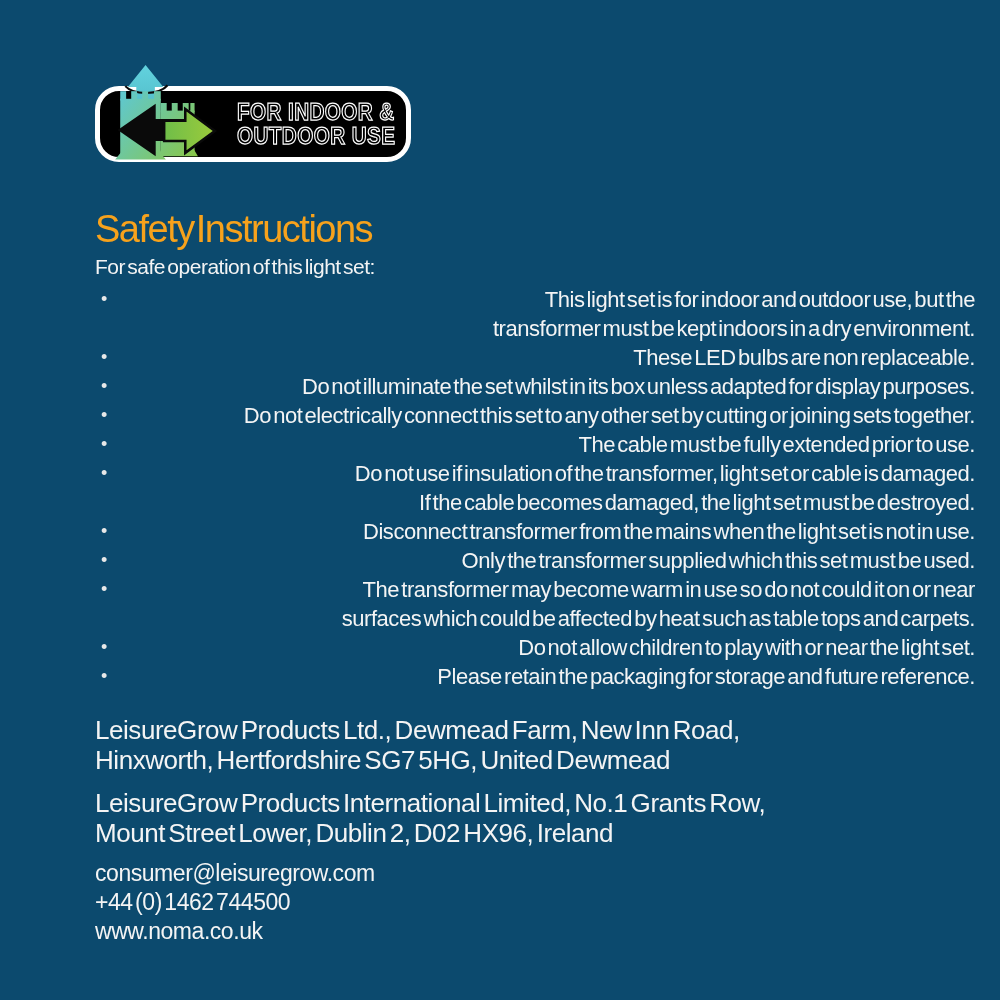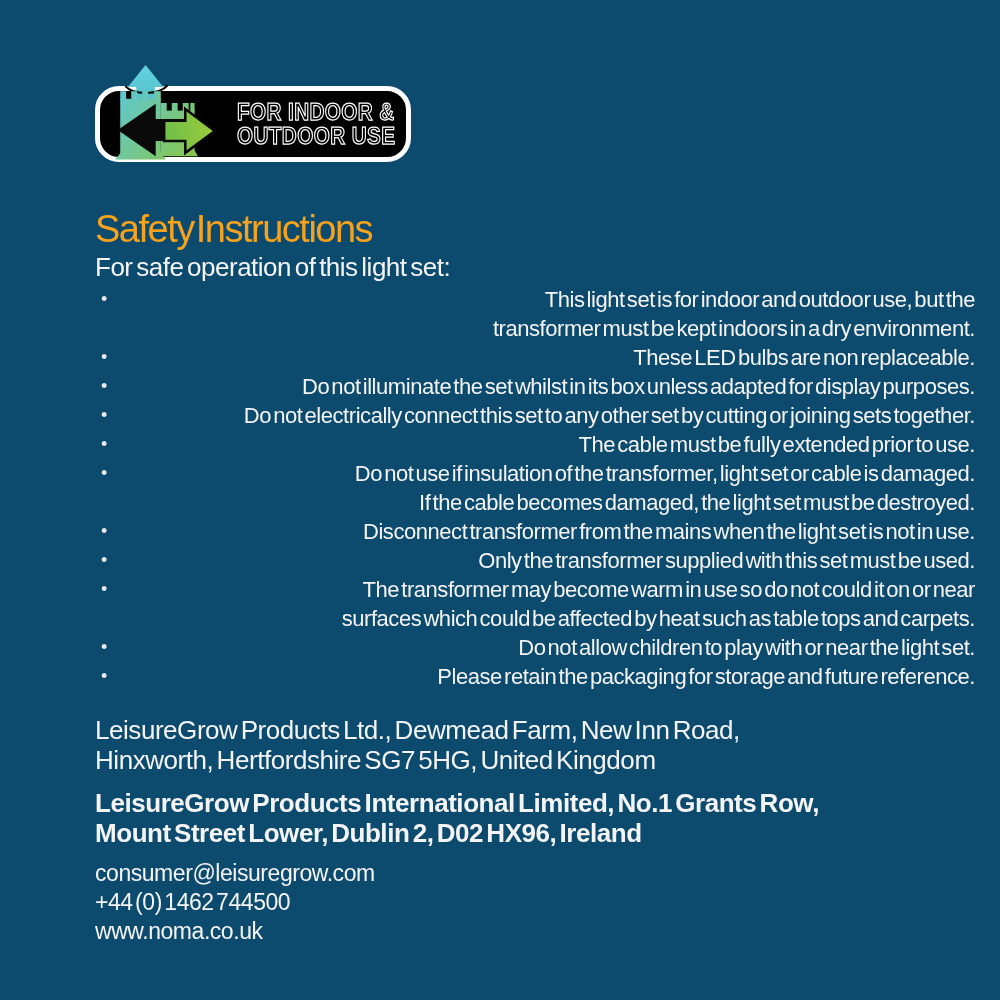--- a/index.html
+++ b/index.html
@@ -22,35 +22,35 @@
     letter-spacing:0.5px;
   }
   .badge-icon{position:absolute;left:12px;top:-26px;z-index:2;}
   
   .content{position:absolute;left:95px;top:196px;width:880px;margin-top:12px;}
   .title{
     margin:0;font-size:38px;font-weight:400;color:#F7A21C;
     letter-spacing:-1.5px;word-spacing:-7px;line-height:42px;
   }
   .intro{
-    margin:2px 0 3px 0;font-size:26px;line-height:30px;
+    margin:2px 0 3px 0;font-size:21px;line-height:30px;
     letter-spacing:-0.5px;word-spacing:-3px;white-space:nowrap;
   }
   .bullet-row{display:flex;align-items:flex-start;}
   .bullet-dot{
     width:27px;flex:0 0 27px;font-size:18px;line-height:29px;padding-left:6px;
     color:#e8e8e8;
   }
   .bullet-lines{flex:1;text-align:right;}
   .bullet-line,.addr-line,.contact-line{
     font-size:22px;line-height:29px;letter-spacing:-0.45px;word-spacing:-3.5px;
     white-space:nowrap;color:#f4f4f4;
   }
   .addr-block{margin-top:24px;}
-  .addr-block + .addr-block{margin-top:13px;font-weight:bold;}
+  .addr-block + .addr-block{margin-top:13px;}
   .addr-line{font-size:26px;line-height:30px;}
   .contact{margin-top:11px;}
   .contact-line{font-size:23px;line-height:29px;}
 </style>
 </head>
 <body>
 
 <div class="page">
 
   <div class="badge">
@@ -142,21 +142,21 @@
         </div>
         <div class="bullet-row">
           <span class="bullet-dot">•</span>
           <div class="bullet-lines">
             <div class="bullet-line">Disconnect transformer from the mains when the light set is not in use.</div>
           </div>
         </div>
         <div class="bullet-row">
           <span class="bullet-dot">•</span>
           <div class="bullet-lines">
-            <div class="bullet-line">Only the transformer supplied with this set must be used.</div>
+            <div class="bullet-line">Only the transformer supplied which this set must be used.</div>
           </div>
         </div>
         <div class="bullet-row">
           <span class="bullet-dot">•</span>
           <div class="bullet-lines">
             <div class="bullet-line">The transformer may become warm in use so do not could it on or near</div>
             <div class="bullet-line">surfaces which could be affected by heat such as table tops and carpets.</div>
           </div>
         </div>
         <div class="bullet-row">
@@ -168,21 +168,21 @@
         <div class="bullet-row">
           <span class="bullet-dot">•</span>
           <div class="bullet-lines">
             <div class="bullet-line">Please retain the packaging for storage and future reference.</div>
           </div>
         </div>
       </div>
     <div id="addresses">
         <div class="addr-block">
           <div class="addr-line">LeisureGrow Products Ltd., Dewmead Farm, New Inn Road,</div>
-          <div class="addr-line">Hinxworth, Hertfordshire SG7 5HG, United Kingdom</div>
+          <div class="addr-line">Hinxworth, Hertfordshire SG7 5HG, United Dewmead</div>
         </div>
         <div class="addr-block">
           <div class="addr-line">LeisureGrow Products International Limited, No.1 Grants Row,</div>
           <div class="addr-line">Mount Street Lower, Dublin 2, D02 HX96, Ireland</div>
         </div>
       </div>
     <div class="contact">
       <div class="contact-line">consumer@leisuregrow.com</div>
       <div class="contact-line">+44 (0) 1462 744500</div>
       <div class="contact-line">www.noma.co.uk</div>

